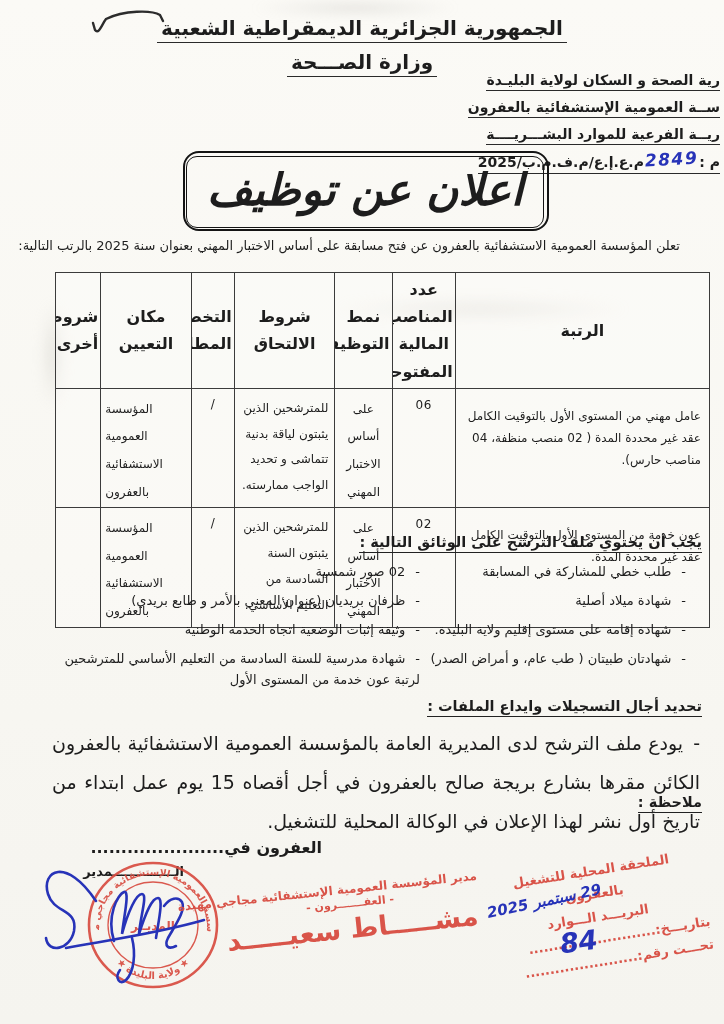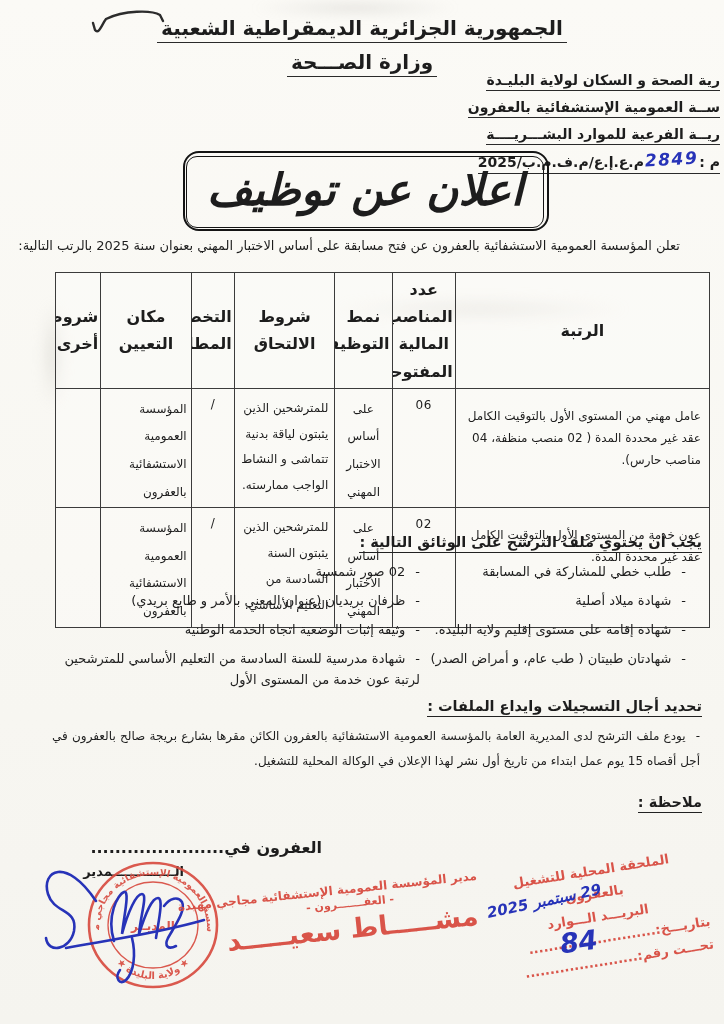--- a/index.html
+++ b/index.html
@@ -65,40 +65,40 @@
   table.jobs th{
     font-weight:700;font-size:16px;text-align:center;
     vertical-align:middle;line-height:1.7;padding:3px 2px;height:44px;
   }
   tr.r1{height:100px;} tr.r2{height:101px;}
   td.c-rank{text-align:right;padding:16px 8px 4px;line-height:1.85;}
   td.c-num{text-align:center;padding-top:9px;font-size:12.5px;letter-spacing:.5px;}
   td.c-mode{text-align:center;padding-top:7px;line-height:2.3;}
   td.c-cond{text-align:right;padding:7px 6px 0;line-height:2.15;}
   td.c-spec{text-align:center;padding-top:8px;}
-  td.c-place{text-align:right;padding:7px 4px 0;line-height:2.3;}
+  td.c-place{text-align:left;padding:7px 4px 0;line-height:2.3;}
   td.c-other{}
 
   
   .sec-h{
     position:absolute;right:22px;font-size:14.5px;font-weight:700;
     border-bottom:1.4px solid #222;padding-bottom:2px;
   }
 
   
   .doc-list{position:absolute;list-style:none;margin:0;padding:0;font-size:13px;}
   .doc-list li{margin-bottom:9px;line-height:1.55;}
   .doc-list .dash{display:inline-block;margin-left:10px;font-weight:400;}
   .dl-right{top:562px;right:38px;width:290px;}
   .dl-left{top:562px;right:304px;width:370px;text-align:right;}
 
   
   .deadline-p{
     position:absolute;top:724px;right:24px;width:648px;
-    font-size:12px;line-height:2.05;text-align:justify;
+    font-size:19px;line-height:2.05;text-align:justify;
   }
   .deadline-p .dash{margin-left:10px;}
 
   
   .note-p{
     position:absolute;top:818px;right:54px;width:620px;
     font-size:13px;line-height:1.6;
   }
   .note-p .dash{margin-left:12px;}
 
@@ -191,21 +191,21 @@
       <th>نمط التوظيف</th>
       <th>شروط الالتحاق</th>
       <th>التخصص المطلوب</th>
       <th>مكان التعيين</th>
       <th>شروط أخرى</th>
     </tr>
     <tr class="r1">
       <td class="c-rank">عامل مهني من المستوى الأول بالتوقيت الكامل عقد غير محددة المدة ( 02 منصب منظفة، 04 مناصب حارس).</td>
       <td class="c-num">06</td>
       <td class="c-mode">على أساس الاختبار المهني</td>
-      <td class="c-cond">للمترشحين الذين يثبتون لياقة بدنية تتماشى و النشاط الواجب ممارسته.</td>
+      <td class="c-cond">للمترشحين الذين يثبتون لياقة بدنية تتماشى و تحديد الواجب ممارسته.</td>
       <td class="c-spec">/</td>
       <td class="c-place">المؤسسة العمومية الاستشفائية بالعفرون</td>
       <td class="c-other"></td>
     </tr>
     <tr class="r2">
       <td class="c-rank">عون خدمة من المستوى الأول بالتوقيت الكامل عقد غير محددة المدة.</td>
       <td class="c-num">02</td>
       <td class="c-mode">على أساس الاختبار المهني</td>
       <td class="c-cond">للمترشحين الذين يثبتون السنة السادسة من التعليم الأساسي.</td>
       <td class="c-spec">/</td>

